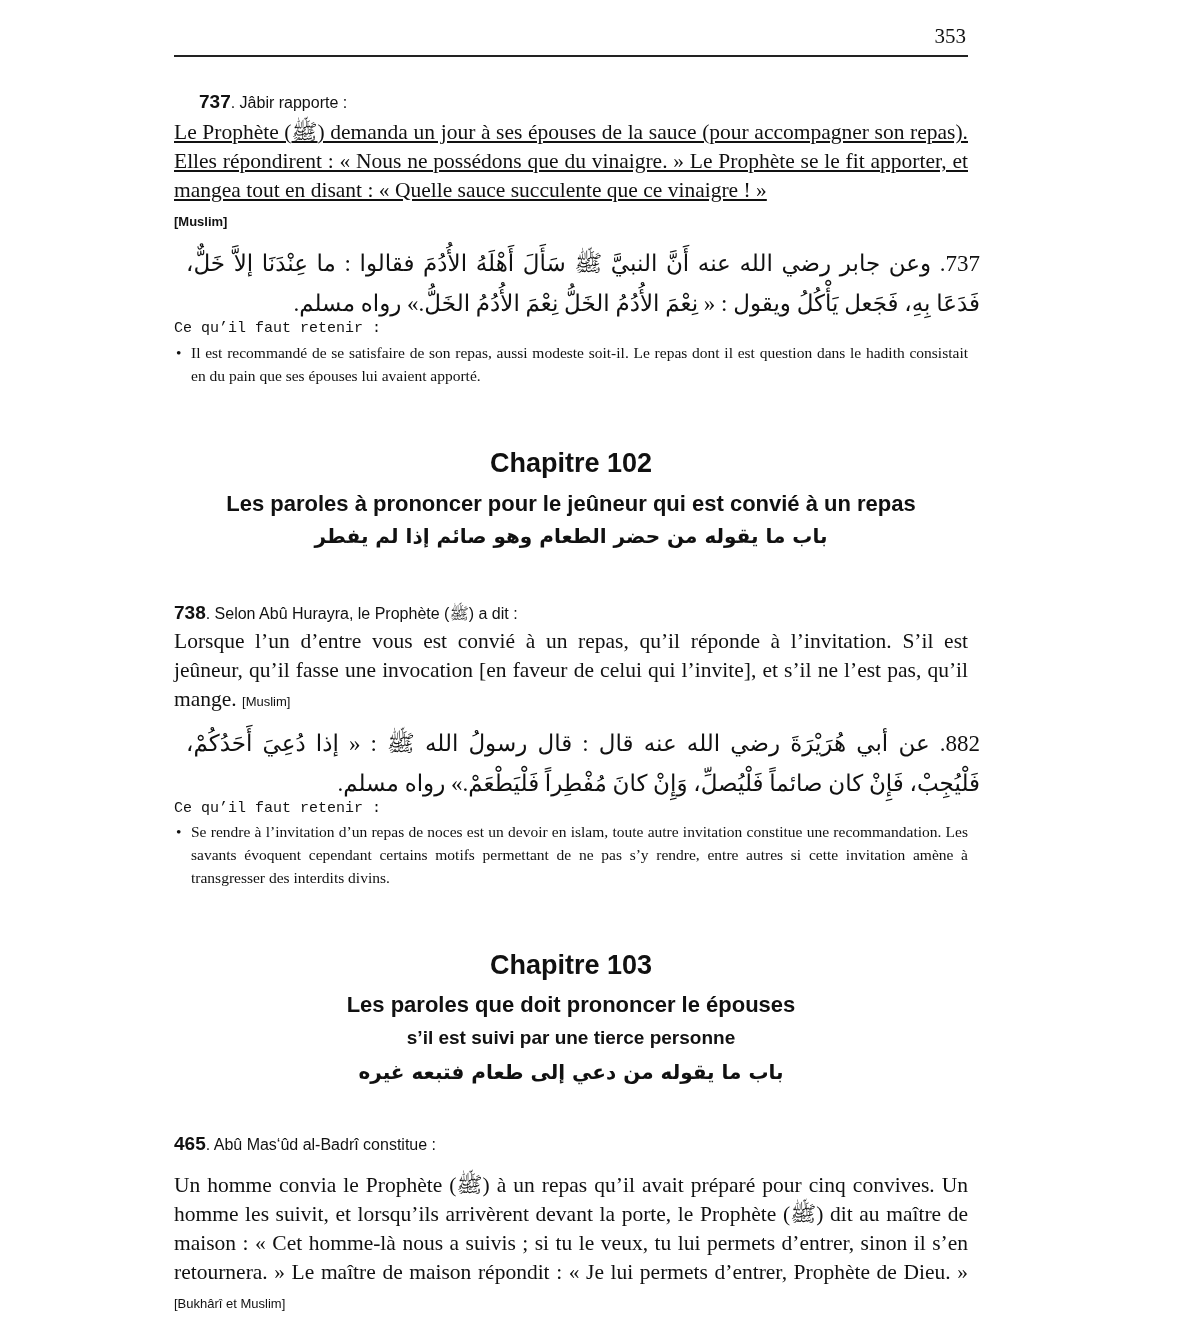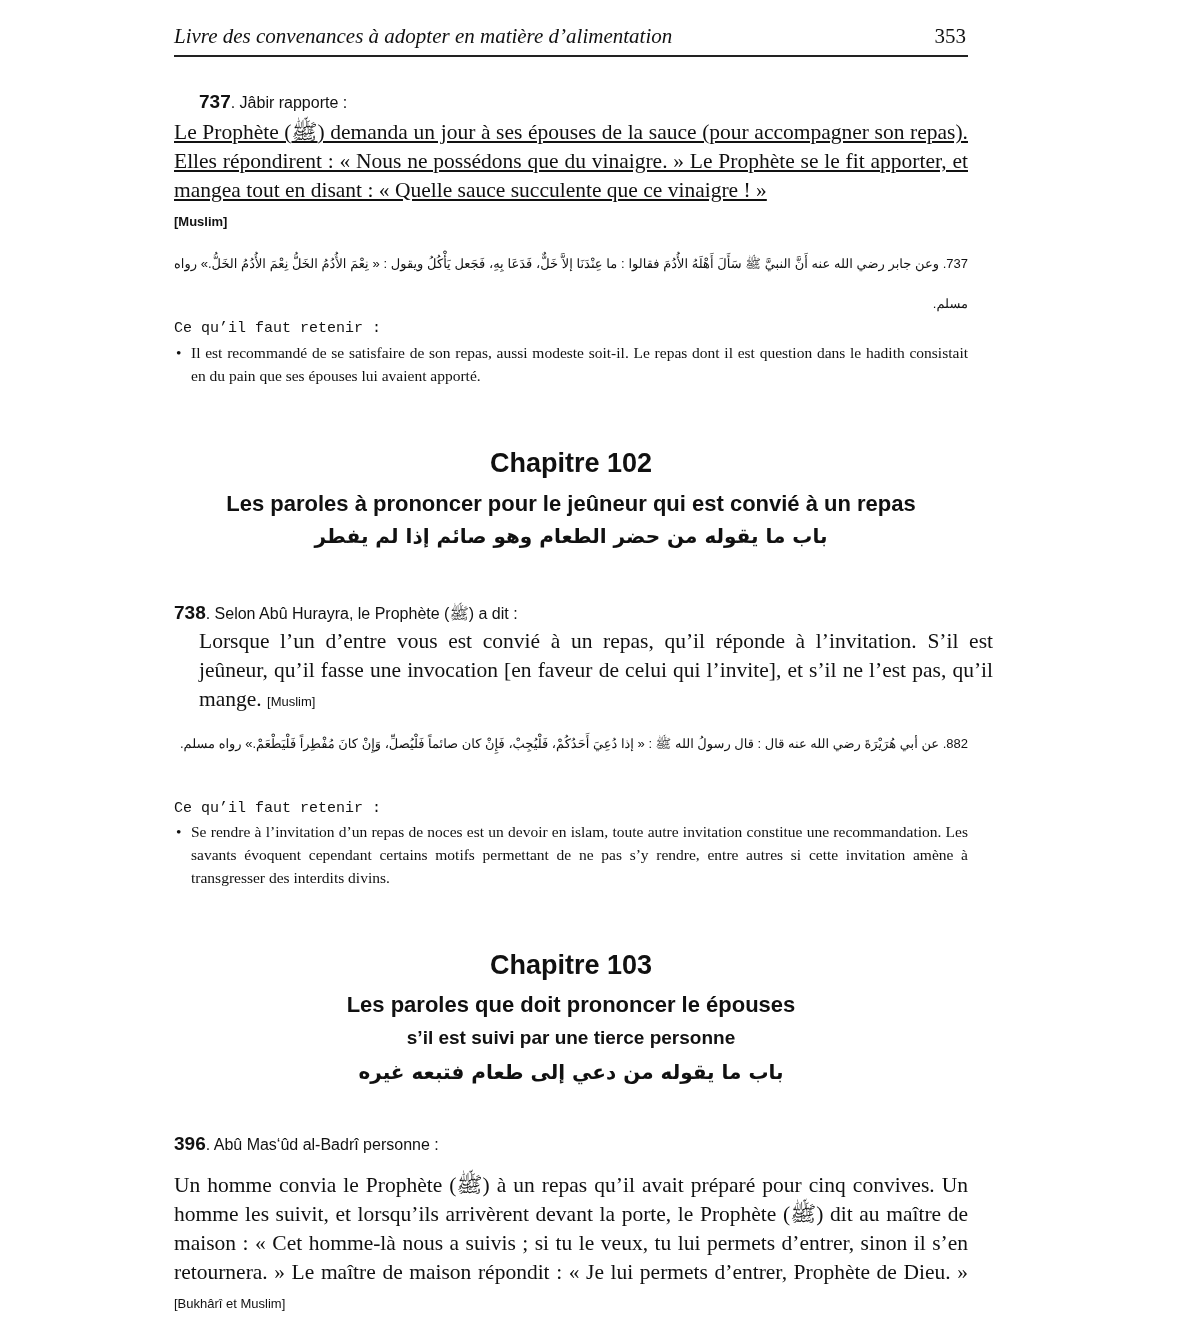--- a/index.html
+++ b/index.html
@@ -9,40 +9,39 @@
     font-family: "Liberation Serif", serif; font-style: italic; font-size: 21px; }
   .running-head .title { position: absolute; left: 0; top: 0; }
   .running-head .num { position: absolute; right: 2px; top: 0; font-style: normal; }
   .rule { position: absolute; top: 55px; left: 0; width: 794px; height: 2px; background: #222; }
   .entry-head { position: absolute; left: 0; font-family: "Liberation Sans", sans-serif; font-size: 16px; }
   .entry-head b { font-size: 19px; }
   .body-text { position: absolute; left: 0; width: 794px; font-family: "Liberation Serif", serif;
     font-size: 21.5px; line-height: 29px; text-align: justify; }
   .body-text .src { font-family: "Liberation Sans", sans-serif; font-size: 13px; }
   .src-line { position: absolute; left: 0; font-family: "Liberation Sans", sans-serif; font-size: 13px; font-weight: bold; }
-  .arabic { position: absolute; left: 0; width: 794px; direction: rtl; text-align: justify;
-    font-family: Liberation Sans, sans-serif; font-size: 13px; line-height: 40px; }
+  .arabic { position: absolute; left: 12px; width: 794px; direction: rtl; text-align: justify;
+    font-family: Liberation Serif, serif; font-size: 23px; line-height: 40px; }
   .retain-label { position: absolute; left: 0; font-family: Liberation Mono, monospace; font-size: 15px; }
   .bullet { position: absolute; left: 0; width: 794px; font-family: "Liberation Serif", serif;
     font-size: 15.5px; line-height: 23px; text-align: justify; }
   .bullet .dot { position: absolute; left: 2px; top: 0; }
   .bullet .txt { display: block; padding-left: 17px; }
   .chap { position: absolute; left: 0; width: 794px; text-align: center; font-family: "Liberation Sans", sans-serif; font-weight: bold; }
   .chap-num { font-size: 27px; }
   .chap-title { font-size: 22px; }
   .chap-sub { font-size: 19px; }
   .chap-ar { direction: rtl; font-family: "DejaVu Sans", sans-serif; font-size: 20px; }
 </style>
 </head>
 <body>
 
 <div class="page">
 
   <div class="running-head">
-    <span class="title">Livre des convenances à adopter en matière d’alimentation</span>
     <span class="num">353</span>
   </div>
   <div class="rule"></div>
 
   <div class="entry-head" style="top:91px;margin-left:25px;">
     <b>737</b><span>. Jâbir rapporte :</span>
   </div>
   <div class="body-text" style="top:118px;text-decoration:underline;">Le Prophète (ﷺ) demanda un jour à ses épouses de la sauce (pour accompagner son repas). Elles répondirent : « Nous ne possédons que du vinaigre. » Le Prophète se le fit apporter, et mangea tout en disant : « Quelle sauce succulente que ce vinaigre ! »</div>
   <div class="src-line" style="top:214px;">[Muslim]</div>
   <div class="arabic" style="top:244px;">737. وعن جابر رضي الله عنه أَنَّ النبيَّ ﷺ سَأَلَ أَهْلَهُ الأُدُمَ فقالوا : ما عِنْدَنَا إلاَّ خَلٌّ، فَدَعَا بِهِ، فَجَعل يَأْكُلُ ويقول : « نِعْمَ الأُدُمُ الخَلُّ نِعْمَ الأُدُمُ الخَلُّ.» رواه مسلم.</div>
@@ -52,35 +51,35 @@
     <span class="txt">Il est recommandé de se satisfaire de son repas, aussi modeste soit-il. Le repas dont il est question dans le hadith consistait en du pain que ses épouses lui avaient apporté.</span>
   </div>
 
   <div class="chap chap-num" style="top:448px;">Chapitre 102</div>
   <div class="chap chap-title" style="top:491px;">Les paroles à prononcer pour le jeûneur qui est convié à un repas</div>
   <div class="chap chap-ar" style="top:524px;">باب ما يقوله من حضر الطعام وهو صائم إذا لم يفطر</div>
 
   <div class="entry-head" style="top:602px;">
     <b>738</b><span>. Selon Abû Hurayra, le Prophète (ﷺ) a dit :</span>
   </div>
-  <div class="body-text" style="top:627px;margin-left:25px;">
+  <div class="body-text" style="top:627px;">
     <span>Lorsque l’un d’entre vous est convié à un repas, qu’il réponde à l’invitation. S’il est jeûneur, qu’il fasse une invocation [en faveur de celui qui l’invite], et s’il ne l’est pas, qu’il mange.</span> <span class="src">[Muslim]</span>
   </div>
   <div class="arabic" style="top:724px;">882. عن أبي هُرَيْرَةَ رضي الله عنه قال : قال رسولُ الله ﷺ : « إذا دُعِيَ أَحَدُكُمْ، فَلْيُجِبْ، فَإِنْ كان صائماً فَلْيُصلِّ، وَإِنْ كانَ مُفْطِراً فَلْيَطْعَمْ.» رواه مسلم.</div>
   <div class="retain-label" style="top:800px;">Ce qu’il faut retenir :</div>
   <div class="bullet" style="top:820px;">
     <span class="dot">•</span>
     <span class="txt">Se rendre à l’invitation d’un repas de noces est un devoir en islam, toute autre invitation constitue une recommandation. Les savants évoquent cependant certains motifs permettant de ne pas s’y rendre, entre autres si cette invitation amène à transgresser des interdits divins.</span>
   </div>
 
   <div class="chap chap-num" style="top:950px;">Chapitre 103</div>
   <div class="chap chap-title" style="top:992px;">Les paroles que doit prononcer le épouses</div>
   <div class="chap chap-sub" style="top:1027px;">s’il est suivi par une tierce personne</div>
   <div class="chap chap-ar" style="top:1060px;">باب ما يقوله من دعي إلى طعام فتبعه غيره</div>
 
   <div class="entry-head" style="top:1133px;">
-    <b>396</b><span>. Abû Mas‘ûd al-Badrî personne :</span>
+    <b>465</b><span>. Abû Mas‘ûd al-Badrî constitue :</span>
   </div>
   <div class="body-text" style="top:1155px;margin-top:16px;">
     <span>Un homme convia le Prophète (ﷺ) à un repas qu’il avait préparé pour cinq convives. Un homme les suivit, et lorsqu’ils arrivèrent devant la porte, le Prophète (ﷺ) dit au maître de maison : « Cet homme-là nous a suivis ; si tu le veux, tu lui permets d’entrer, sinon il s’en retournera. » Le maître de maison répondit : « Je lui permets d’entrer, Prophète de Dieu. »</span> <span class="src">[Bukhârî et Muslim]</span>
   </div>
 
 </div>
 
 </body></html>

